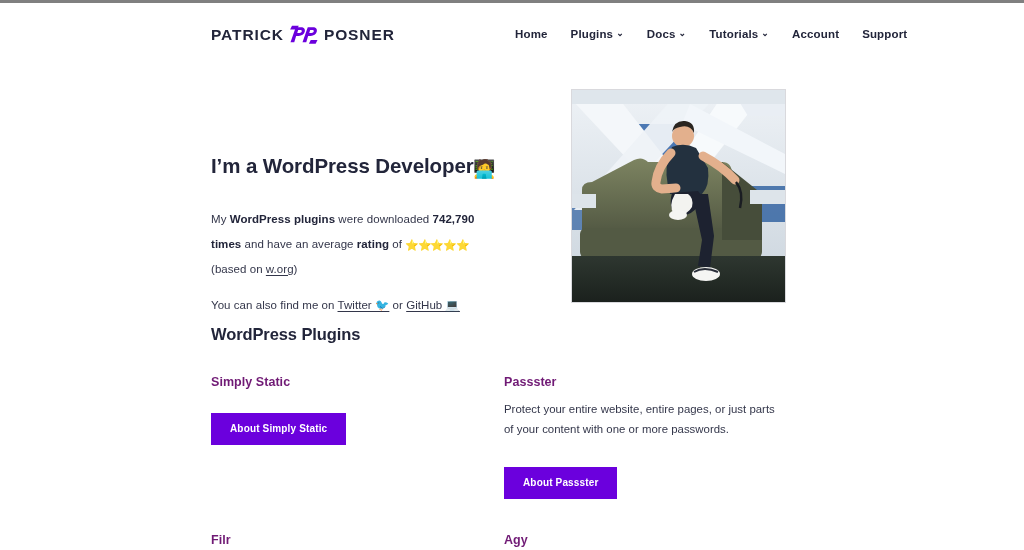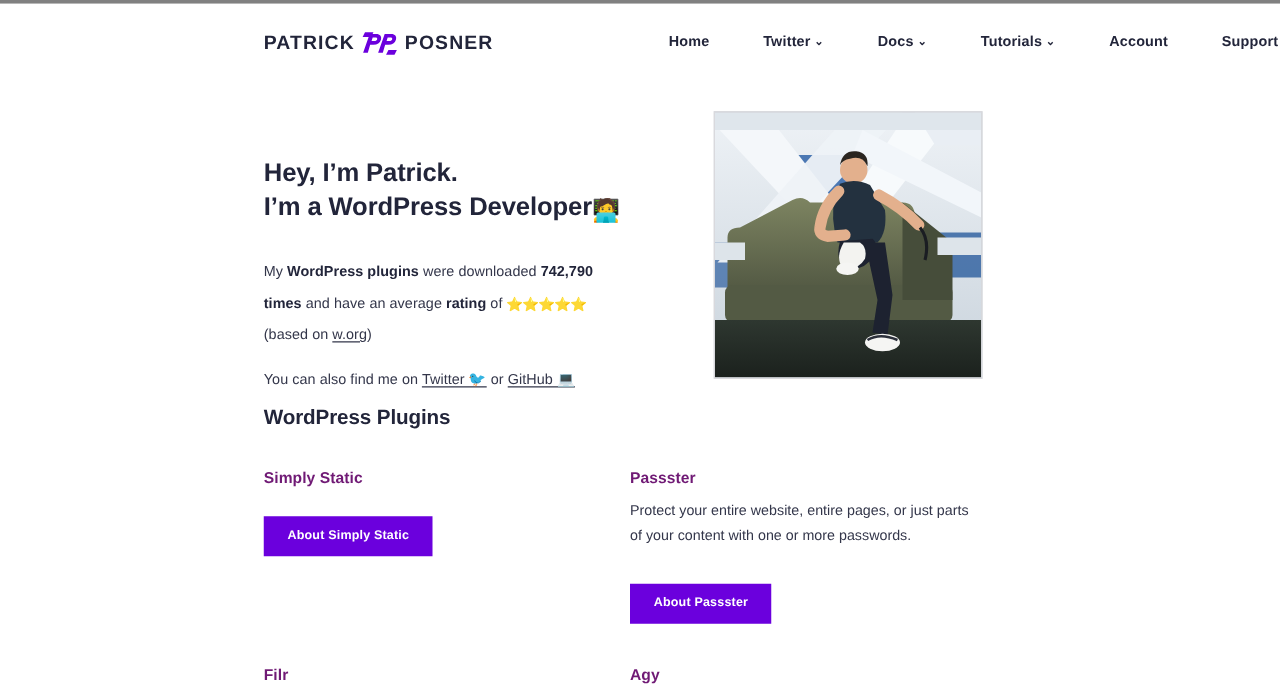--- a/index.html
+++ b/index.html
@@ -73,21 +73,20 @@
     font-size: 11.5px;
     font-weight: 600;
     color: #22253a;
     letter-spacing: 0.15px;
     text-decoration: none;
     white-space: nowrap;
     display: inline-flex;
     align-items: center;
     gap: 3px;
     cursor: pointer;
-    margin-left: 20px;
   }
   .caret {
     font-size: 9px;
     line-height: 1;
     color: #22253a;
     transform: translateY(-1px);
   }
 
   
   .hero {
@@ -233,21 +232,21 @@
         </svg>
       </span>
       <span class="logo-word">POSNER</span>
     </a>
 
     <nav class="main-nav">
       <a class="nav-item" href="#">
         <span>Home</span>
       </a>
       <a class="nav-item" href="#">
-        <span>Twitter</span>
+        <span>Plugins</span>
         <span class="caret">⌄</span>
       </a>
       <a class="nav-item" href="#">
         <span>Docs</span>
         <span class="caret">⌄</span>
       </a>
       <a class="nav-item" href="#">
         <span>Tutorials</span>
         <span class="caret">⌄</span>
       </a>
@@ -257,21 +256,21 @@
       <a class="nav-item" href="#">
         <span>Support</span>
       </a>
     </nav>
   </header>
 
   <section class="hero">
 
     <div class="hero-text">
       <h1 class="hero-title">
-        <span>Hey, I’m Patrick.</span><br>
+        <br>
         <span>I’m a WordPress Developer</span><span class="hero-emoji">🧑‍💻</span>
       </h1>
 
       <p class="hero-para p1">
         <span>My </span><b>WordPress plugins</b><span> were downloaded </span><b>742,790 times</b><span> and have an average </span><b>rating</b><span> of </span><span class="stars">⭐⭐⭐⭐⭐</span><span> (based on </span><a href="#">w.org</a><span>)</span>
       </p>
 
       <p class="hero-para p2">
         <span>You can also find me on </span><a href="#">Twitter 🐦</a><span> or </span><a href="#">GitHub 💻</a>
       </p>

